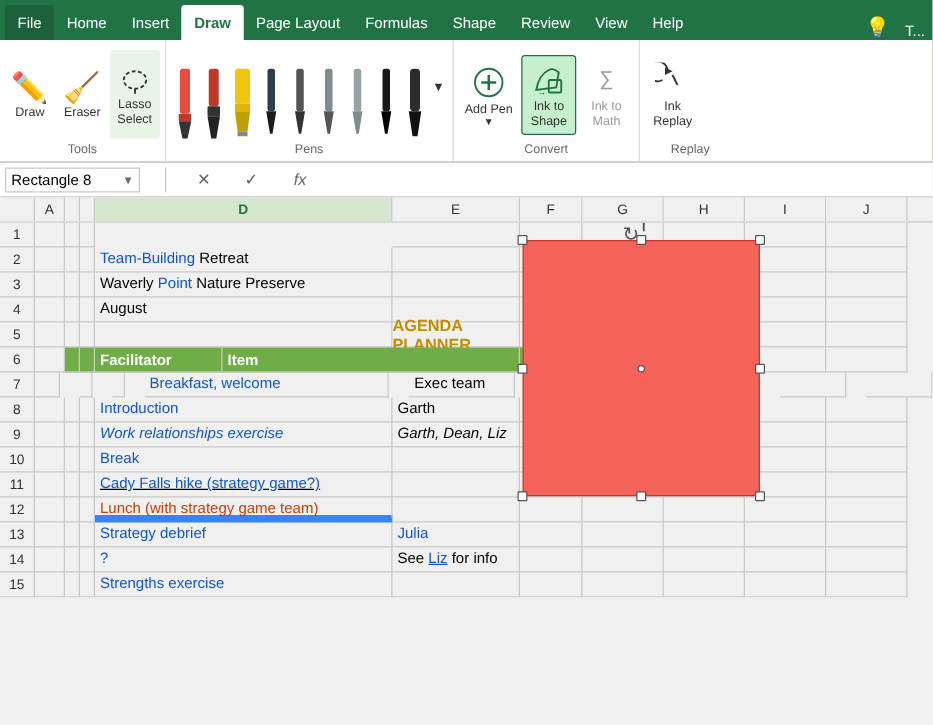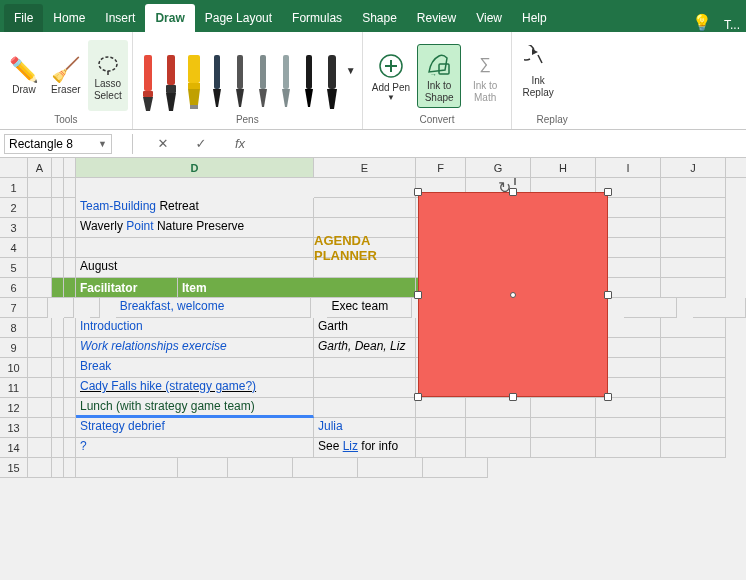--- a/index.html
+++ b/index.html
@@ -157,21 +157,21 @@
         </div>
         <div style="display:flex;flex-direction:column;align-items:center;justify-content:center;padding:3px 5px;cursor:pointer;border-radius:3px;min-width:44px;">
           <div style="width:32px;height:32px;display:flex;align-items:center;justify-content:center;color:#999;font-size:16px;">∑</div>
           <div style="font-size:10px;color:#999;text-align:center;line-height:1.2;">Ink to<br>Math</div>
         </div>
       </div>
       <div style="font-size:10px;color:#666;text-align:center;position:absolute;bottom:4px;left:0;right:0;">Convert</div>
     </div>
 
     <div style="display:flex;flex-direction:column;padding:4px 4px 0;position:relative;min-width:80px;">
-      <div style="display:flex;gap:2px;flex:1;padding-bottom:18px;padding-top:4px;align-items:flex-start;">
+      <div style="display:flex;gap:2px;flex:1;padding-bottom:18px;padding-top:4px;align-items:center;">
         <div style="display:flex;flex-direction:column;align-items:center;justify-content:center;padding:3px 6px;cursor:pointer;border-radius:3px;min-width:44px;">
           <div style="width:32px;height:32px;display:flex;align-items:center;justify-content:center;">
             <svg width="28" height="28" viewBox="0 0 28 28">
                 <path d="M6 14 A8 8 0 1 1 10 6" fill="none" stroke="#333" stroke-width="1.5"></path>
                 <polygon points="8,4 14,7 8,10" fill="#333"></polygon>
                 <line x1="14" y1="10" x2="18" y2="18" stroke="#333" stroke-width="1.5"></line>
               </svg>
           </div>
           <div style="font-size:10px;color:#333;text-align:center;line-height:1.2;">Ink<br>Replay</div>
         </div>
@@ -280,35 +280,35 @@
         <div style="width:65px;border-right:1px solid #c8c8c8;border-bottom:1px solid #c8c8c8;"></div>
         <div style="width:65px;border-right:1px solid #c8c8c8;border-bottom:1px solid #c8c8c8;"></div>
         <div style="width:65px;border-right:1px solid #c8c8c8;border-bottom:1px solid #c8c8c8;"></div>
         <div style="width:65px;border-right:1px solid #c8c8c8;border-bottom:1px solid #c8c8c8;"></div>
       </div>
 
       <div style="display:flex;height:20px;">
         <div style="width:24px;border-right:1px solid #c8c8c8;border-bottom:1px solid #c8c8c8;"></div>
         <div style="width:12px;border-right:1px solid #c8c8c8;border-bottom:1px solid #c8c8c8;"></div>
         <div style="width:12px;border-right:1px solid #c8c8c8;border-bottom:1px solid #c8c8c8;"></div>
+        <div style="width:238px;border-right:1px solid #c8c8c8;border-bottom:1px solid #c8c8c8;font-size:12px;padding:1px 4px;">August</div>
+        <div style="width:102px;border-right:1px solid #c8c8c8;border-bottom:1px solid #c8c8c8;"></div>
+        <div style="width:50px;border-right:1px solid #c8c8c8;border-bottom:1px solid #c8c8c8;"></div>
+        <div style="width:65px;border-right:1px solid #c8c8c8;border-bottom:1px solid #c8c8c8;"></div>
+        <div style="width:65px;border-right:1px solid #c8c8c8;border-bottom:1px solid #c8c8c8;"></div>
+        <div style="width:65px;border-right:1px solid #c8c8c8;border-bottom:1px solid #c8c8c8;"></div>
+        <div style="width:65px;border-right:1px solid #c8c8c8;border-bottom:1px solid #c8c8c8;"></div>
+      </div>
+
+      <div style="display:flex;height:20px;">
+        <div style="width:24px;border-right:1px solid #c8c8c8;border-bottom:1px solid #c8c8c8;"></div>
+        <div style="width:12px;border-right:1px solid #c8c8c8;border-bottom:1px solid #c8c8c8;"></div>
+        <div style="width:12px;border-right:1px solid #c8c8c8;border-bottom:1px solid #c8c8c8;"></div>
         <div style="width:238px;border-right:1px solid #c8c8c8;border-bottom:1px solid #c8c8c8;"></div>
         <div style="width:102px;border-right:1px solid #c8c8c8;border-bottom:1px solid #c8c8c8;font-size:13px;font-weight:bold;color:#bf8f00;display:flex;align-items:center;justify-content:center;">AGENDA PLANNER</div>
-        <div style="width:50px;border-right:1px solid #c8c8c8;border-bottom:1px solid #c8c8c8;"></div>
-        <div style="width:65px;border-right:1px solid #c8c8c8;border-bottom:1px solid #c8c8c8;"></div>
-        <div style="width:65px;border-right:1px solid #c8c8c8;border-bottom:1px solid #c8c8c8;"></div>
-        <div style="width:65px;border-right:1px solid #c8c8c8;border-bottom:1px solid #c8c8c8;"></div>
-        <div style="width:65px;border-right:1px solid #c8c8c8;border-bottom:1px solid #c8c8c8;"></div>
-      </div>
-
-      <div style="display:flex;height:20px;">
-        <div style="width:24px;border-right:1px solid #c8c8c8;border-bottom:1px solid #c8c8c8;"></div>
-        <div style="width:12px;border-right:1px solid #c8c8c8;border-bottom:1px solid #c8c8c8;"></div>
-        <div style="width:12px;border-right:1px solid #c8c8c8;border-bottom:1px solid #c8c8c8;"></div>
-        <div style="width:238px;border-right:1px solid #c8c8c8;border-bottom:1px solid #c8c8c8;font-size:12px;padding:1px 4px;">August</div>
-        <div style="width:102px;border-right:1px solid #c8c8c8;border-bottom:1px solid #c8c8c8;"></div>
         <div style="width:50px;border-right:1px solid #c8c8c8;border-bottom:1px solid #c8c8c8;"></div>
         <div style="width:65px;border-right:1px solid #c8c8c8;border-bottom:1px solid #c8c8c8;"></div>
         <div style="width:65px;border-right:1px solid #c8c8c8;border-bottom:1px solid #c8c8c8;"></div>
         <div style="width:65px;border-right:1px solid #c8c8c8;border-bottom:1px solid #c8c8c8;"></div>
         <div style="width:65px;border-right:1px solid #c8c8c8;border-bottom:1px solid #c8c8c8;"></div>
       </div>
 
       <div style="display:flex;height:20px;">
         <div style="width:24px;border-right:1px solid #c8c8c8;border-bottom:1px solid #c8c8c8;"></div>
         <div style="width:12px;border-right:1px solid #c8c8c8;border-bottom:1px solid #c8c8c8;background:#70ad47;"></div>
@@ -384,21 +384,21 @@
         <div style="width:65px;border-right:1px solid #c8c8c8;border-bottom:1px solid #c8c8c8;"></div>
         <div style="width:65px;border-right:1px solid #c8c8c8;border-bottom:1px solid #c8c8c8;"></div>
         <div style="width:65px;border-right:1px solid #c8c8c8;border-bottom:1px solid #c8c8c8;"></div>
         <div style="width:65px;border-right:1px solid #c8c8c8;border-bottom:1px solid #c8c8c8;"></div>
       </div>
 
       <div style="display:flex;height:20px;">
         <div style="width:24px;border-right:1px solid #c8c8c8;border-bottom:1px solid #c8c8c8;"></div>
         <div style="width:12px;border-right:1px solid #c8c8c8;border-bottom:1px solid #c8c8c8;"></div>
         <div style="width:12px;border-right:1px solid #c8c8c8;border-bottom:1px solid #c8c8c8;"></div>
-        <div style="width:238px;border-right:1px solid #c8c8c8;border-bottom:3px solid #3b82f6;font-size:12px;padding:1px 4px;color:#14532d;">Lunch (with strategy game team)</div>
+        <div style="width:238px;border-right:1px solid #c8c8c8;border-bottom:6px solid #3b82f6;font-size:12px;padding:1px 4px;color:#c2410c;">Lunch (with strategy game team)</div>
         <div style="width:102px;border-right:1px solid #c8c8c8;border-bottom:1px solid #c8c8c8;"></div>
         <div style="width:50px;border-right:1px solid #c8c8c8;border-bottom:1px solid #c8c8c8;"></div>
         <div style="width:65px;border-right:1px solid #c8c8c8;border-bottom:1px solid #c8c8c8;"></div>
         <div style="width:65px;border-right:1px solid #c8c8c8;border-bottom:1px solid #c8c8c8;"></div>
         <div style="width:65px;border-right:1px solid #c8c8c8;border-bottom:1px solid #c8c8c8;"></div>
         <div style="width:65px;border-right:1px solid #c8c8c8;border-bottom:1px solid #c8c8c8;"></div>
       </div>
 
       <div style="display:flex;height:20px;">
         <div style="width:24px;border-right:1px solid #c8c8c8;border-bottom:1px solid #c8c8c8;"></div>
@@ -425,20 +425,21 @@
         <div style="width:65px;border-right:1px solid #c8c8c8;border-bottom:1px solid #c8c8c8;"></div>
         <div style="width:65px;border-right:1px solid #c8c8c8;border-bottom:1px solid #c8c8c8;"></div>
         <div style="width:65px;border-right:1px solid #c8c8c8;border-bottom:1px solid #c8c8c8;"></div>
         <div style="width:65px;border-right:1px solid #c8c8c8;border-bottom:1px solid #c8c8c8;"></div>
       </div>
 
       <div style="display:flex;height:20px;">
         <div style="width:24px;border-right:1px solid #c8c8c8;border-bottom:1px solid #c8c8c8;"></div>
         <div style="width:12px;border-right:1px solid #c8c8c8;border-bottom:1px solid #c8c8c8;"></div>
         <div style="width:12px;border-right:1px solid #c8c8c8;border-bottom:1px solid #c8c8c8;"></div>
+        <div style="width:238px;border-right:1px solid #c8c8c8;border-bottom:1px solid #c8c8c8;font-size:12px;padding:1px 4px;color:#1155cc;">Strengths exercise</div>
         <div style="width:102px;border-right:1px solid #c8c8c8;border-bottom:1px solid #c8c8c8;"></div>
         <div style="width:50px;border-right:1px solid #c8c8c8;border-bottom:1px solid #c8c8c8;"></div>
         <div style="width:65px;border-right:1px solid #c8c8c8;border-bottom:1px solid #c8c8c8;"></div>
         <div style="width:65px;border-right:1px solid #c8c8c8;border-bottom:1px solid #c8c8c8;"></div>
         <div style="width:65px;border-right:1px solid #c8c8c8;border-bottom:1px solid #c8c8c8;"></div>
         <div style="width:65px;border-right:1px solid #c8c8c8;border-bottom:1px solid #c8c8c8;"></div>
       </div>
 
       <div style="position:absolute;top:14px;left:390px;width:190px;height:205px;background:#f4625a;border:1px solid #c0392b;border-radius:3px;">
 

